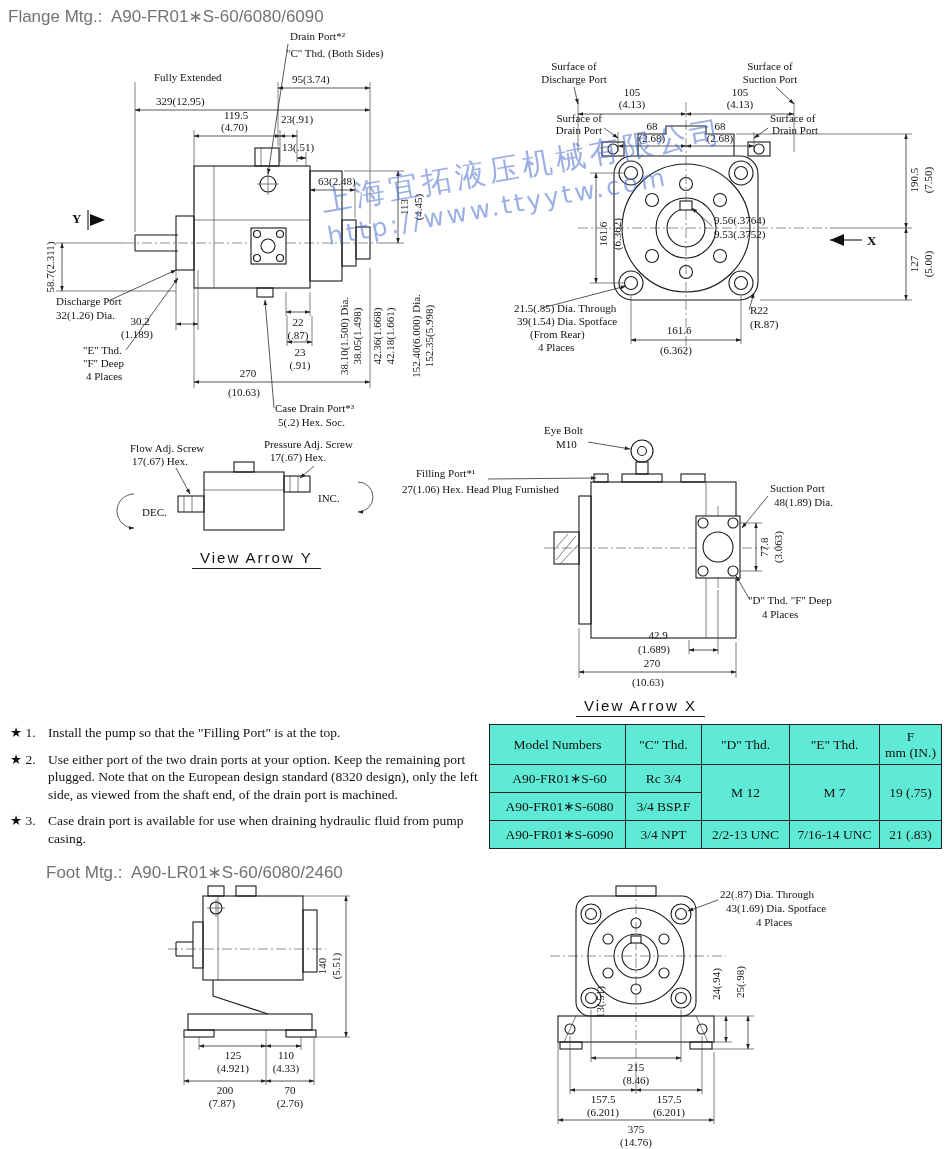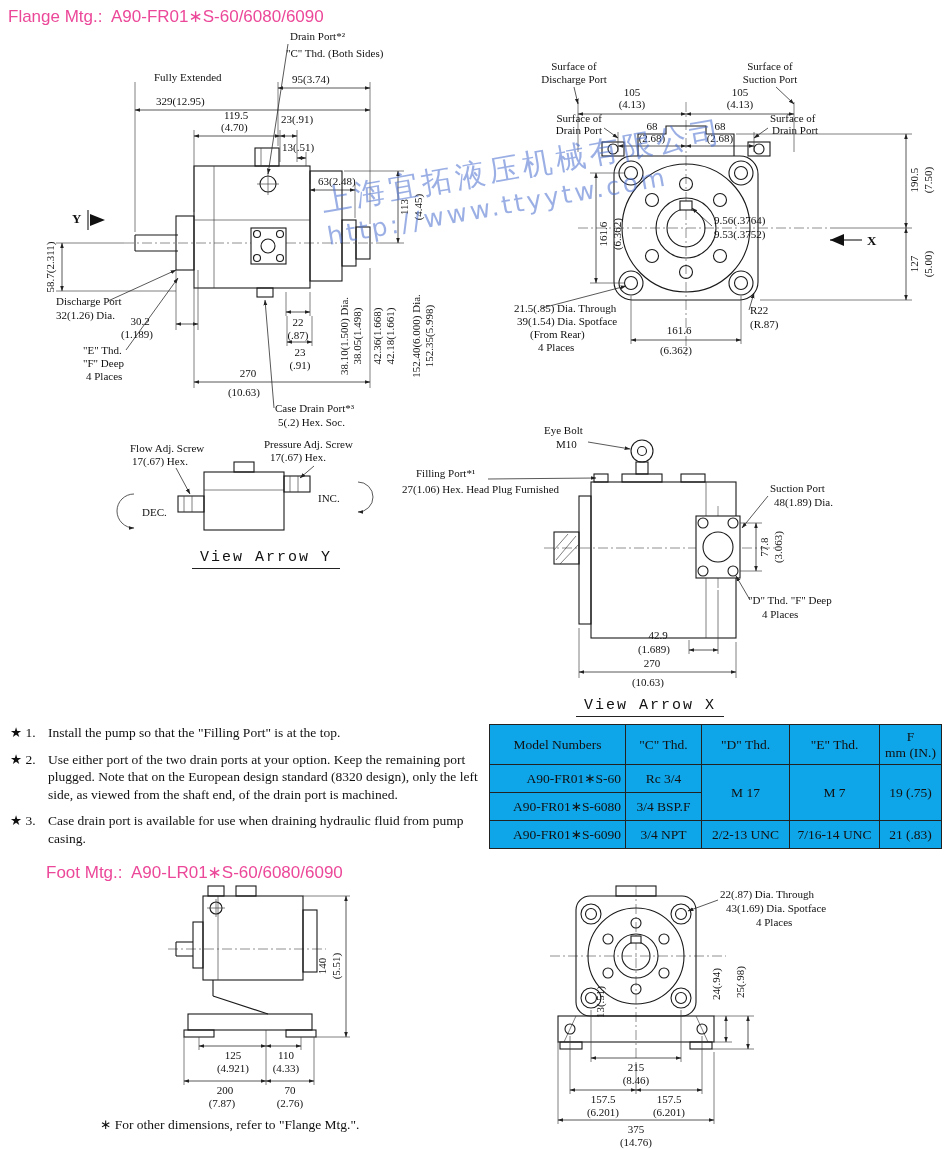--- a/index.html
+++ b/index.html
@@ -10,36 +10,36 @@
   svg text{font-family:"Liberation Serif",serif;font-size:11px;fill:#111}
   svg text.mid{text-anchor:middle}
   svg text.end{text-anchor:end}
   svg text.big{font-size:13px;font-weight:bold}
   .o{fill:none;stroke:#1a1a1a;stroke-width:1.1}
   .ow{fill:#fff;stroke:#1a1a1a;stroke-width:1.1}
   .e{fill:none;stroke:#3a3a3a;stroke-width:.65}
   .c{fill:none;stroke:#555;stroke-width:.65;stroke-dasharray:10 3 2 3}
   .dl{fill:none;stroke:#222;stroke-width:.75;marker-start:url(#ar);marker-end:url(#ar)}
   .ld{fill:none;stroke:#222;stroke-width:.75;marker-end:url(#ar)}
-  .title{position:absolute;font-family:"Liberation Sans",sans-serif;font-size:17px;color:#ec4899;white-space:pre}
-  .caption{position:absolute;font-family:Liberation Mono, monospace;font-size:15px;
+  .title{position:absolute;font-family:"Liberation Sans",sans-serif;font-size:17px;color:#737373;white-space:pre}
+  .caption{position:absolute;font-family:Liberation Sans, sans-serif;font-size:15px;
     letter-spacing:2px;border-bottom:1.5px solid #222;padding:0 8px 2px;color:#111;white-space:nowrap}
   .watermark{position:absolute;left:318px;top:182px;width:470px;transform:rotate(-10deg);
     transform-origin:left top;opacity:.55;pointer-events:none;z-index:6;
     font-family:"DejaVu Sans",sans-serif;letter-spacing:4px;font-size:30px}
   .watermark .wm-url{font-size:25px;letter-spacing:3px}
   .notes{position:absolute;left:10px;top:724px;width:474px;font-size:13.5px;line-height:1.3}
   .note{display:flex;margin-bottom:9px}
   .note-label{flex:0 0 38px}
   .note-text{flex:1}
-  .spec-table{position:absolute;left:489px;top:724px;border-collapse:collapse;font-size:13.5px;background:#0ea5e9}
+  .spec-table{position:absolute;left:489px;top:724px;border-collapse:collapse;font-size:13.5px;background:#5eead4}
   .spec-table th,.spec-table td{border:1px solid #222;text-align:center;font-weight:normal;padding:2px 4px}
   .spec-table tr.hrow th{height:40px}
   .spec-table td{height:28px}
-  .spec-table td.model{text-align:right;padding-left:8px}
+  .spec-table td.model{text-align:center;padding-left:8px}
   .footnote{position:absolute;left:100px;top:1116px;font-size:13.5px}
 </style>
 </head>
 <body>
 
 <div class="page">
 
   <svg width="0" height="0">
     <defs>
       <marker id="ar" viewBox="0 0 10 10" refX="9" refY="5" markerWidth="8" markerHeight="8" orient="auto-start-reverse">
@@ -366,39 +366,39 @@
       <th>"D" Thd.</th>
       <th>"E" Thd.</th>
       <th>
         <div>F</div>
         <div>mm (IN.)</div>
       </th>
     </tr>
     <tr>
       <td class="model">A90-FR01∗S-60</td>
       <td>Rc 3/4</td>
-      <td rowspan="2">M 17</td>
+      <td rowspan="2">M 12</td>
       <td rowspan="2">M 7</td>
       <td rowspan="2">19 (.75)</td>
     </tr>
     <tr>
       <td class="model">A90-FR01∗S-6080</td>
       <td>3/4 BSP.F</td>
     </tr>
     <tr>
       <td class="model">A90-FR01∗S-6090</td>
       <td>3/4 NPT</td>
       <td>2/2-13 UNC</td>
       <td>7/16-14 UNC</td>
       <td>21 (.83)</td>
     </tr>
   </tbody>
     </table>
 
-  <div class="title" style="left:46px;top:862px">Foot Mtg.:  A90-LR01∗S-60/6080/6090</div>
+  <div class="title" style="left:46px;top:862px">Foot Mtg.:  A90-LR01∗S-60/6080/2460</div>
 
   <svg style="left:148px;top:884px" width="250" height="246">
     <g>
       <line class="c" x1="20" y1="65" x2="178" y2="65"></line>
       <rect class="o" x="55" y="12" width="100" height="84"></rect>
       <line class="e" x1="70" y1="12" x2="70" y2="96"></line>
       <rect class="o" x="60" y="2" width="16" height="10"></rect>
       <rect class="o" x="88" y="2" width="20" height="10"></rect>
       <circle class="o" cx="68" cy="24" r="6"></circle>
       <line class="e" x1="68" y1="15" x2="68" y2="33"></line>
@@ -501,15 +501,14 @@
       <text class="mid" x="171" y="219">157.5</text>
       <text class="mid" x="171" y="232">(6.201)</text>
       <line class="e" x1="60" y1="158" x2="60" y2="240"></line>
       <line class="e" x1="216" y1="168" x2="216" y2="240"></line>
       <line class="dl" x1="60" y1="236" x2="216" y2="236"></line>
       <text class="mid" x="138" y="249">375</text>
       <text class="mid" x="138" y="262">(14.76)</text>
     </g>
   </svg>
 
-  <div class="footnote">∗ For other dimensions, refer to "Flange Mtg.".</div>
 
 </div>
 
 </body></html>

